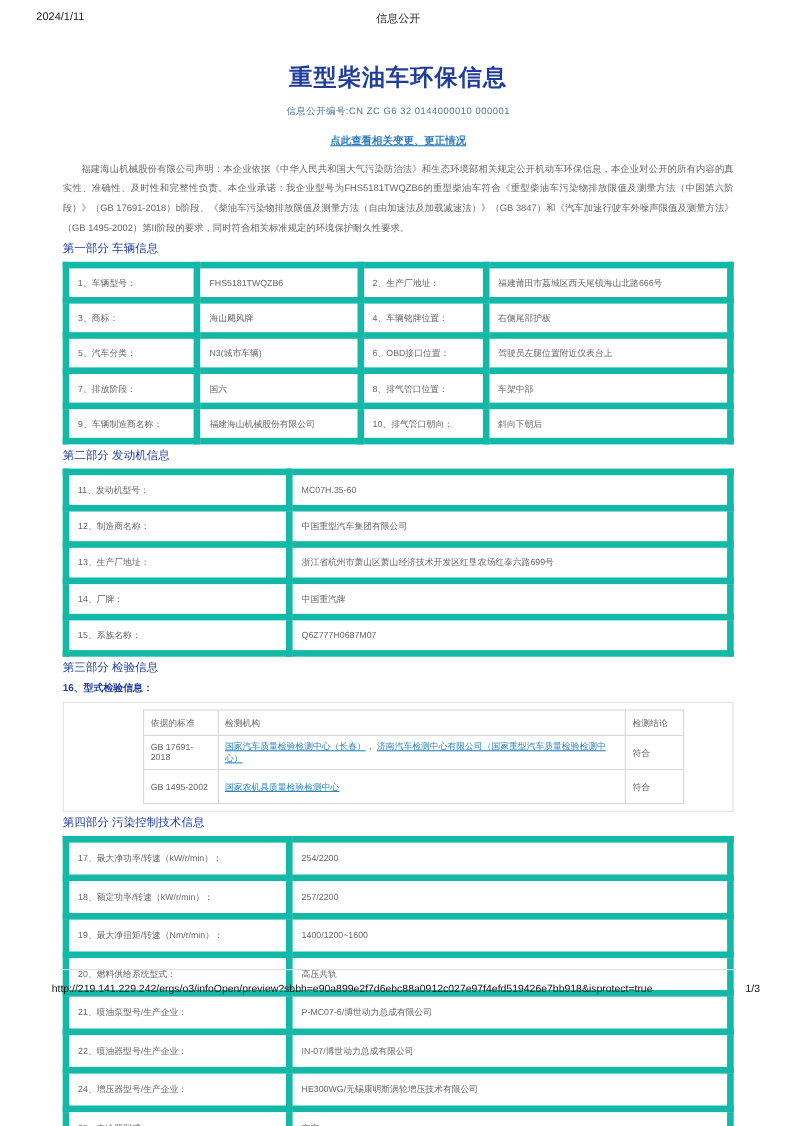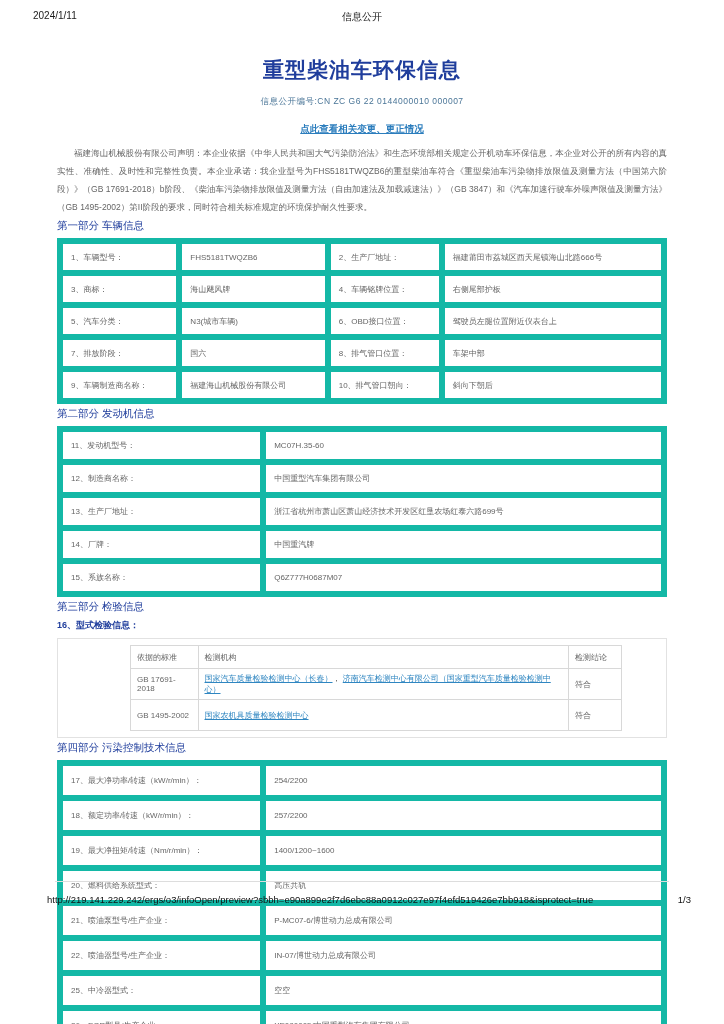--- a/index.html
+++ b/index.html
@@ -47,21 +47,21 @@
 
   <div class="print-header">
     <span class="ph-left">2024/1/11</span>
     <span class="ph-center">信息公开</span>
     <span class="ph-right"></span>
   </div>
 
   <div class="content">
 
     <h1 class="doc-title">重型柴油车环保信息</h1>
-    <div class="code-line">信息公开编号:CN ZC G6 22 0144000010 000007</div>
+    <div class="code-line">信息公开编号:CN ZC G6 32 0144000010 000001</div>
     <div class="link-line">
       <a href="#">点此查看相关变更、更正情况</a>
     </div>
 
     <p class="decl">福建海山机械股份有限公司声明：本企业依据《中华人民共和国大气污染防治法》和生态环境部相关规定公开机动车环保信息，本企业对公开的所有内容的真实性、准确性、及时性和完整性负责。本企业承诺：我企业型号为FHS5181TWQZB6的重型柴油车符合《重型柴油车污染物排放限值及测量方法（中国第六阶段）》（GB 17691-2018）b阶段、《柴油车污染物排放限值及测量方法（自由加速法及加载减速法）》（GB 3847）和《汽车加速行驶车外噪声限值及测量方法》（GB 1495-2002）第II阶段的要求，同时符合相关标准规定的环境保护耐久性要求。</p>
 
     <h2 class="sec">第一部分 车辆信息</h2>
     <table class="tbl t1">
       <tbody>
           <tr>
@@ -172,20 +172,24 @@
       </tr>
       <tr>
         <td>21、喷油泵型号/生产企业：</td>
         <td>P-MC07-6/博世动力总成有限公司</td>
       </tr>
       <tr>
         <td>22、喷油器型号/生产企业：</td>
         <td>IN-07/博世动力总成有限公司</td>
       </tr>
       <tr>
+        <td>24、增压器型号/生产企业：</td>
+        <td>HE300WG/无锡康明斯涡轮增压技术有限公司</td>
+      </tr>
+      <tr>
         <td>25、中冷器型式：</td>
         <td>空空</td>
       </tr>
       <tr>
         <td>26、EGR型号/生产企业：</td>
         <td>XE080005/中国重型汽车集团有限公司</td>
       </tr>
 
     </tbody>
       </table>

